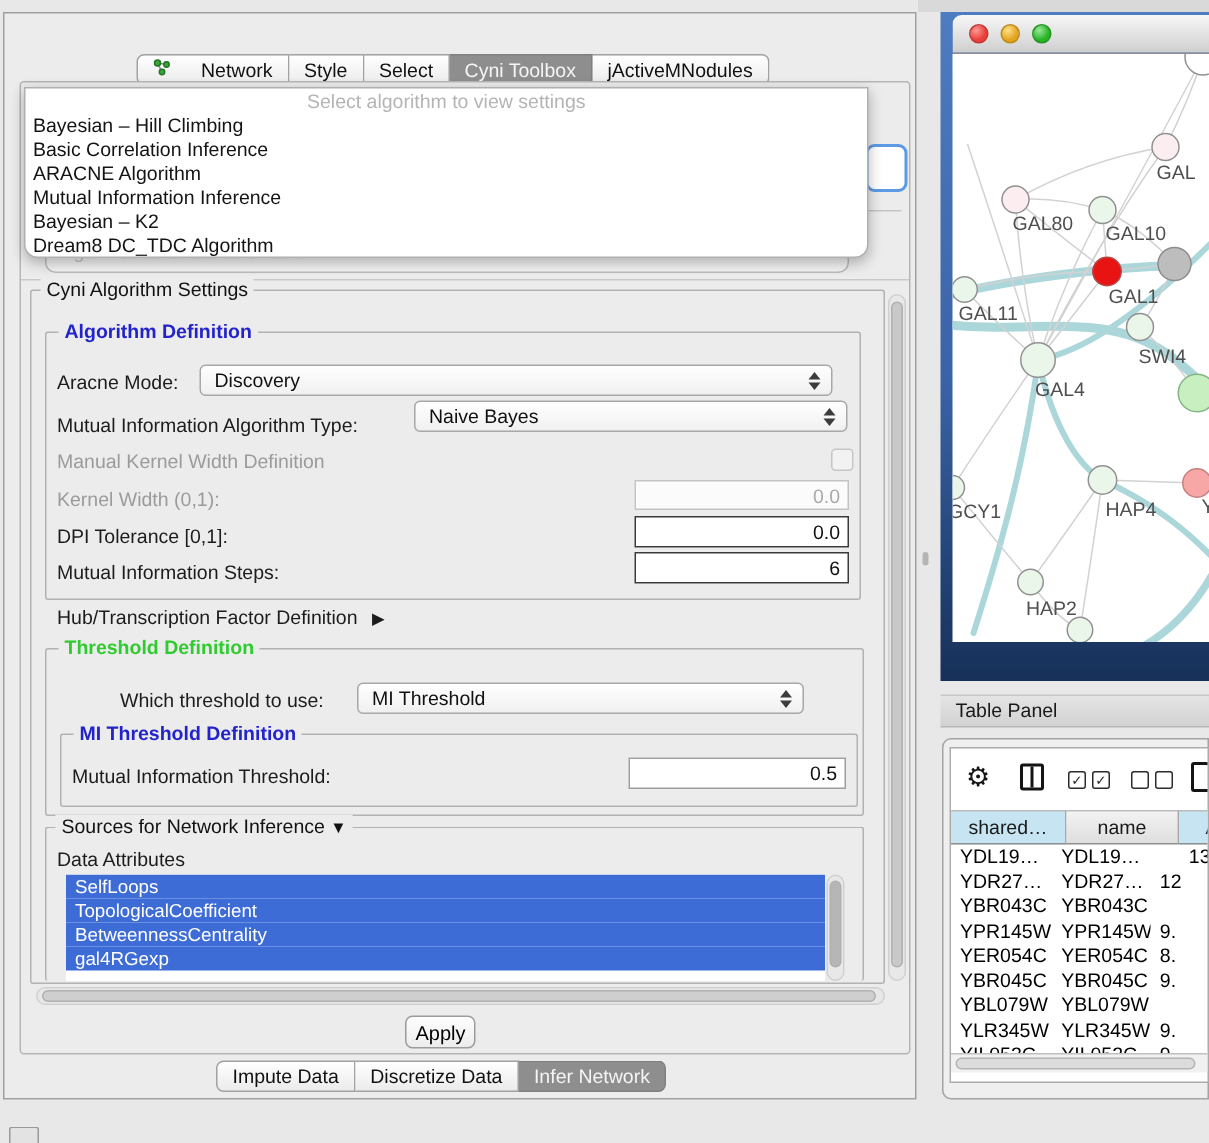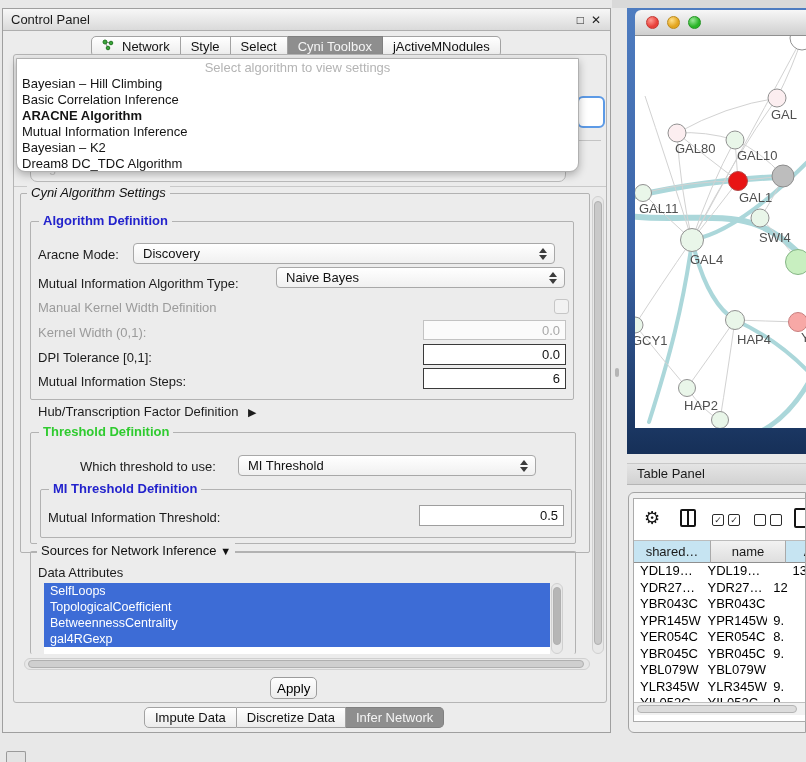--- a/index.html
+++ b/index.html
@@ -9,38 +9,38 @@
   
   .cwin{left:2px;top:8px;width:609px;height:725px;background:#ececec;border:1px solid #9f9f9f;box-sizing:border-box;}
   .titlebar{left:3px;top:9px;width:607px;height:22px;background:linear-gradient(#f7f7f7,#dadada);border-bottom:1px solid #aeaeae;box-sizing:border-box;}
   .titlebar .t{position:absolute;left:8px;top:0;line-height:22px;color:#1a1a1a;}
   .wctl{position:absolute;top:0;line-height:22px;font-size:12px;color:#222;cursor:default;}
   .wctl.fl{right:26px;}
   .wctl.cl{right:9px;font-weight:bold;}
 
   
   .segbar{display:flex;height:21px;}
-  .seg{border:1px solid #a2a2a2;border-left:none;background:linear-gradient(#ffffff,#ebebeb);padding:0 10px;line-height:19px;white-space:nowrap;display:flex;align-items:center;gap:8px;}
+  .seg{border:1px solid #a2a2a2;border-left:none;background:linear-gradient(#ffffff,#ebebeb);padding:0 10px;line-height:19px;white-space:nowrap;display:flex;align-items:center;gap:20px;}
   .seg:first-child{border-left:1px solid #a2a2a2;border-radius:5px 0 0 5px;}
   .seg:last-child{border-radius:0 5px 5px 0;}
   .seg.sel{background:#8e8e8e;color:#f5f5f5;border-color:#808080;}
 
   .inner{left:13px;top:54px;width:594px;height:649px;background:#ececec;border:1px solid #b5b5b5;border-radius:3px;box-sizing:border-box;}
 
   
   .ghost{left:30px;top:152px;width:536px;height:30px;border:1px solid #bbbbbb;border-radius:7px;background:#f3f3f3;color:#c6c6c6;line-height:30px;padding-left:18px;box-sizing:border-box;}
   .divline{left:14px;top:186px;width:592px;height:0;border-top:1px solid #c9c9c9;}
   .bluefrag{left:577px;top:96px;width:24px;height:28px;border:2px solid #5c9ae6;border-radius:6px;background:#fff;}
   .fragline{left:579px;top:140px;width:22px;height:0;border-top:1px solid #c4c4c4;}
 
   
   .popup{left:16px;top:58px;width:563px;height:114px;background:#fff;border:1px solid #b0b0b0;border-radius:0 0 9px 9px;box-shadow:0 3px 9px rgba(0,0,0,.28);z-index:50;box-sizing:border-box;overflow:hidden;}
   .popup .ph{height:17px;line-height:17px;text-align:center;color:#b4b4b4;}
   .pitem{height:16px;line-height:16px;padding-left:5px;color:#141414;}
-  .pitem.bold{font-weight:bold;}
+  .pitem.bold{font-weight:normal;}
 
   
   .gbx{border:1px solid #b2b2b2;border-radius:2px;box-sizing:border-box;}
   .gt{position:absolute;top:-9px;left:6px;background:#ececec;padding:0 4px;line-height:16px;white-space:nowrap;}
   .gt.blue{color:#2323cc;font-weight:bold;left:8px;}
   .gt.green{color:#2fcb2f;font-weight:bold;left:8px;}
 
   .lbl{position:absolute;font-weight:normal;color:#1c1c1c;white-space:nowrap;}
   .lbl.dis{color:#9b9b9b;}
   .plain{position:absolute;color:#1c1c1c;white-space:nowrap;}
@@ -102,25 +102,20 @@
   svg text{font-family:"Liberation Sans","DejaVu Sans",sans-serif;}
 </style>
 </head>
 <body>
 
 <div class="page">
 
   <div class="abs" style="left:612px;top:0;width:194px;height:8px;background:#d9d9d9;"></div>
 
   <div class="abs cwin"></div>
-  <div class="abs titlebar">
-    <span class="t">Control Panel</span>
-    <span class="wctl fl">□</span>
-    <span class="wctl cl">✕</span>
-  </div>
 
   <div class="abs segbar" id="topTabs" style="left:91px;top:36px;">
       <div class="seg">
         <span><svg width="12" height="12" viewBox="0 0 12 12">
             <line x1="3" y1="3" x2="9" y2="4" stroke="#888" stroke-width="1"></line>
             <line x1="3" y1="3" x2="6" y2="9" stroke="#888" stroke-width="1"></line>
             <circle cx="3" cy="3" r="2" fill="#3aa63a" stroke="#227722"></circle>
             <circle cx="9" cy="4" r="1.8" fill="#3aa63a" stroke="#227722"></circle>
             <circle cx="6" cy="9" r="1.8" fill="#3aa63a" stroke="#227722"></circle>
           </svg></span>
@@ -140,21 +135,21 @@
       </div>
     </div>
 
   <div class="abs inner"></div>
 
   <div class="abs ghost">galFiltered.sif default node</div>
   <div class="abs divline"></div>
   <div class="abs bluefrag"></div>
   <div class="abs fragline"></div>
 
-  <div class="abs gbx" style="left:20px;top:193px;width:570px;height:360px;font-style:italic;">
+  <div class="abs gbx" style="left:20px;top:193px;width:570px;height:463px;">
     <span class="gt">Cyni Algorithm Settings</span>
   </div>
 
   <div class="abs gbx" style="left:30px;top:221px;width:544px;height:179px;">
     <span class="gt blue">Algorithm Definition</span>
   </div>
   <div class="lbl" style="left:38px;top:247px;">Aracne Mode:</div>
   <div class="combo" style="left:133px;top:243px;width:422px;height:21px;">
     <span>Discovery</span>
     <span class="spin">

